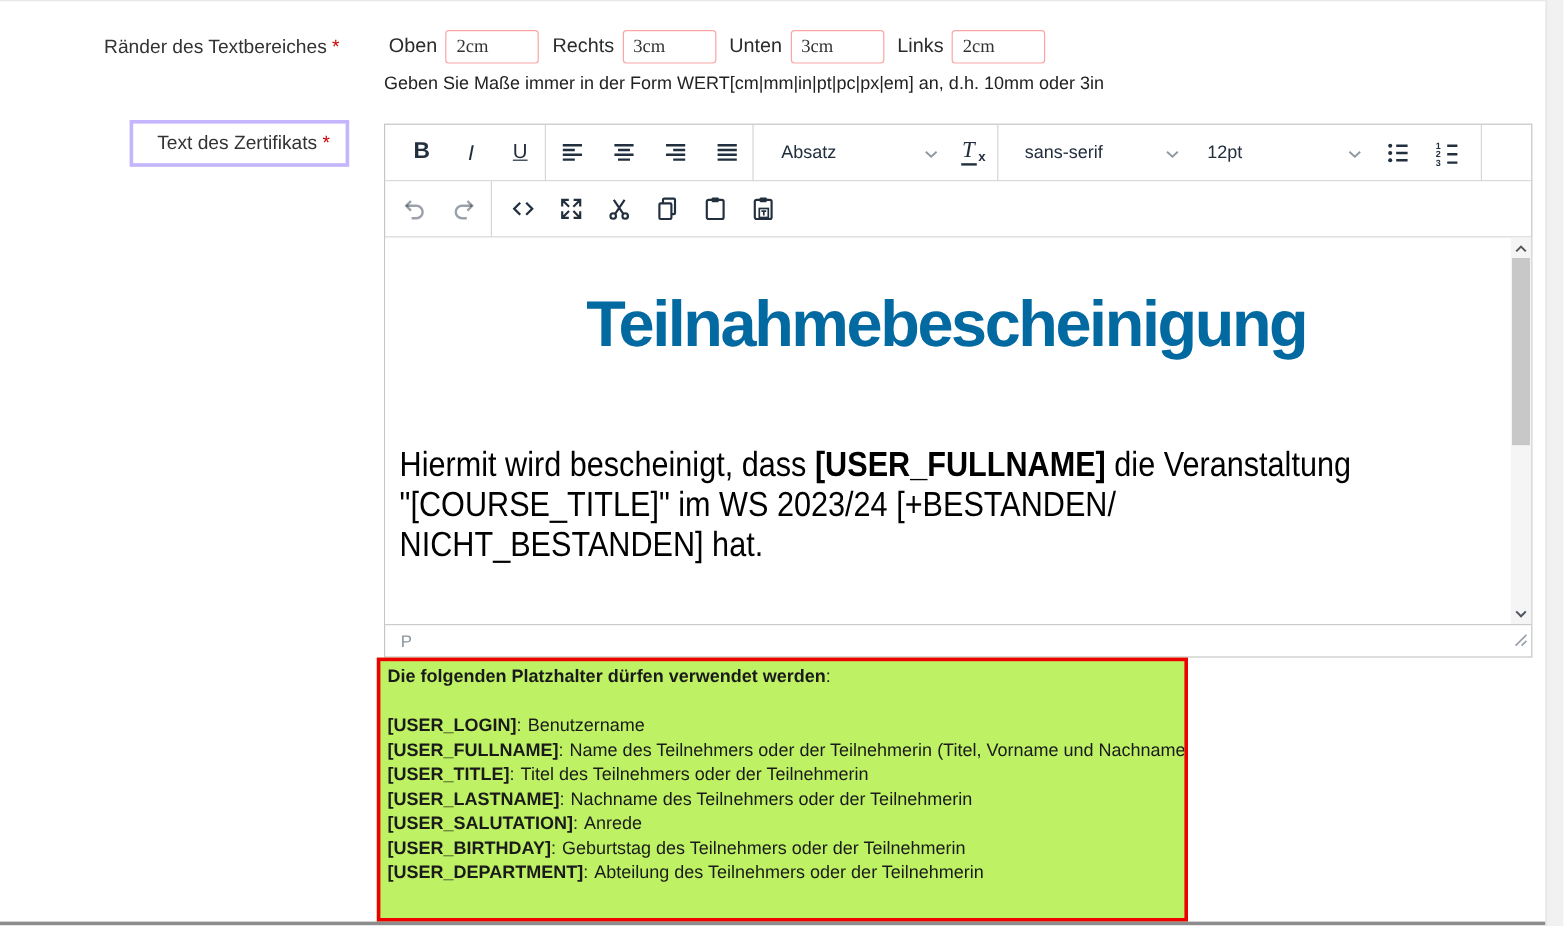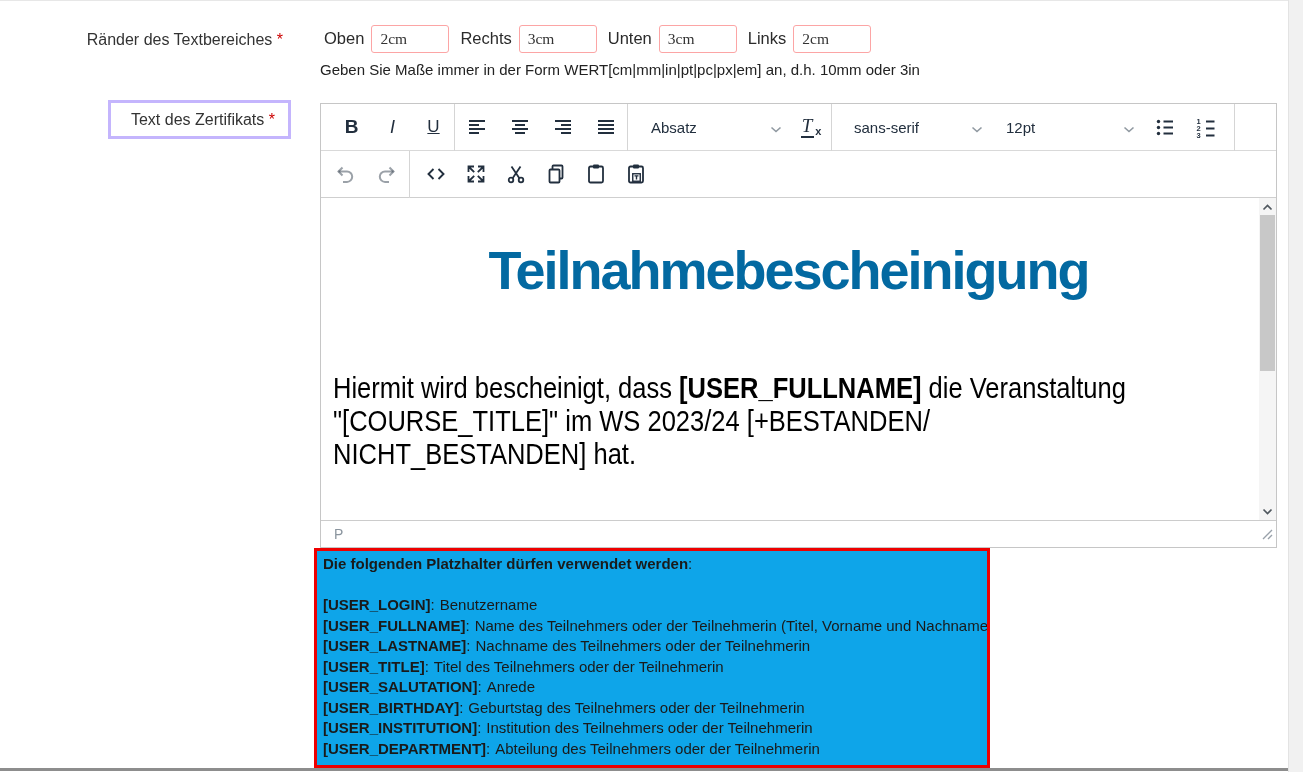--- a/index.html
+++ b/index.html
@@ -67,21 +67,21 @@
   .e-arrow.down{bottom:1px;}
   .e-thumb{position:absolute;left:1px;top:17px;width:15px;height:156px;background:#c8c8c8;cursor:pointer;}
 
   
   .statusbar{flex:1 1 auto;border-top:1px solid #ccc;position:relative;display:flex;align-items:center;}
   .elem-path{margin-left:13px;font-size:14px;color:#8a949e;cursor:pointer;}
   .resize-grip{position:absolute;right:3px;bottom:3px;cursor:nwse-resize;}
 
   
   .ph-box{position:absolute;left:314px;top:548px;width:676px;height:220px;border:3px solid #ee0000;
-       box-sizing:border-box;overflow:hidden;padding:3px 0 0 6px;background:#0ea5e9;}
+       box-sizing:border-box;overflow:hidden;padding:3px 0 0 6px;background:#bef264;}
   .ph-line{font-size:15px;line-height:20.5px;color:#1a1a1a;white-space:nowrap;}
   .ph-line b{font-weight:700;}
   .ph-blank{height:20.5px;}
   .ph-colon{margin-right:5px;}
 </style>
 </head>
 <body>
 
 <div class="hairline-top"></div>
 
@@ -304,22 +304,21 @@
       <path d="M3 12 L12 3 M8 12 L12 8" stroke="#99a1aa" stroke-width="1.4"></path>
         </svg></span>
   </div>
 </div>
 
 <div class="ph-box">
   <div class="ph-line"><b>Die folgenden Platzhalter dürfen verwendet werden</b><span>:</span></div>
   <div class="ph-blank"></div>
   <div class="ph-line"><b>[USER_LOGIN]</b><span class="ph-colon">:</span><span>Benutzername</span></div>
   <div class="ph-line"><b>[USER_FULLNAME]</b><span class="ph-colon">:</span><span>Name des Teilnehmers oder der Teilnehmerin (Titel, Vorname und Nachname)</span></div>
+  <div class="ph-line"><b>[USER_TITLE]</b><span class="ph-colon">:</span><span>Titel des Teilnehmers oder der Teilnehmerin</span></div>
   <div class="ph-line"><b>[USER_LASTNAME]</b><span class="ph-colon">:</span><span>Nachname des Teilnehmers oder der Teilnehmerin</span></div>
-  <div class="ph-line"><b>[USER_TITLE]</b><span class="ph-colon">:</span><span>Titel des Teilnehmers oder der Teilnehmerin</span></div>
   <div class="ph-line"><b>[USER_SALUTATION]</b><span class="ph-colon">:</span><span>Anrede</span></div>
   <div class="ph-line"><b>[USER_BIRTHDAY]</b><span class="ph-colon">:</span><span>Geburtstag des Teilnehmers oder der Teilnehmerin</span></div>
-  <div class="ph-line"><b>[USER_INSTITUTION]</b><span class="ph-colon">:</span><span>Institution des Teilnehmers oder der Teilnehmerin</span></div>
   <div class="ph-line"><b>[USER_DEPARTMENT]</b><span class="ph-colon">:</span><span>Abteilung des Teilnehmers oder der Teilnehmerin</span></div>
 </div>
 
 <div class="bottom-bar"></div>
 <div class="right-strip"></div>
 
 </body></html>

